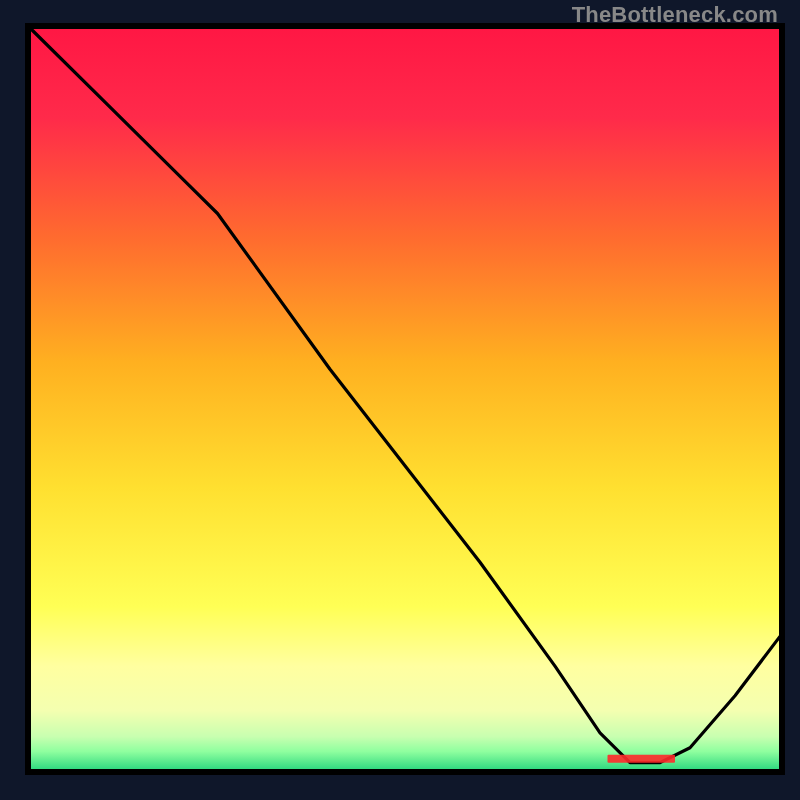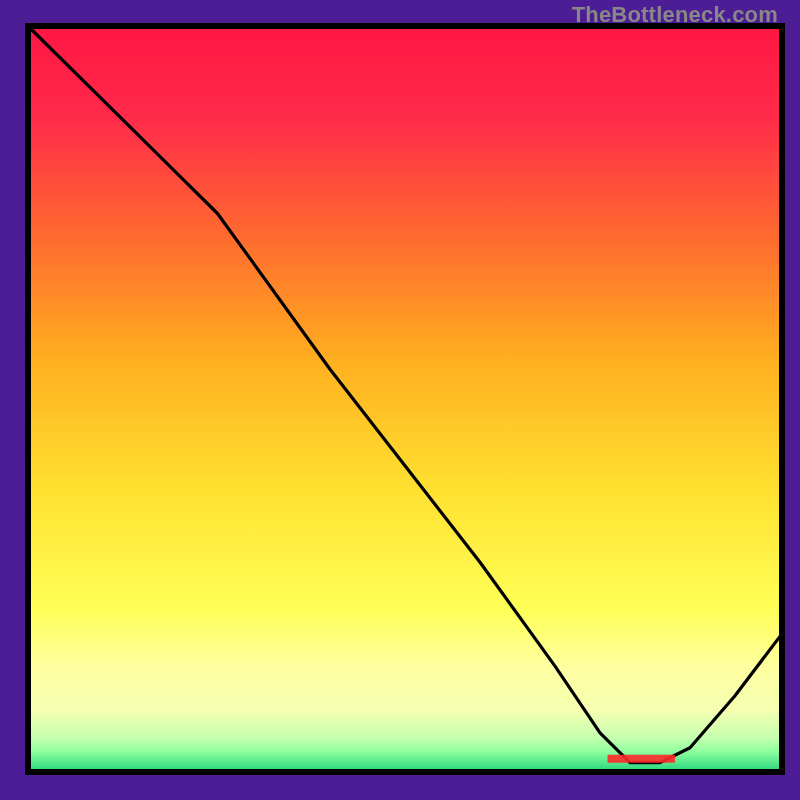--- a/index.html
+++ b/index.html
@@ -1,21 +1,21 @@
 <!DOCTYPE html>
 <html><head>
 <meta charset="utf-8">
 <style>
   * { margin: 0; padding: 0; box-sizing: border-box; }
   html, body { width: 800px; height: 800px; background: #000; overflow: hidden; }
   .stage {
     position: relative;
     width: 800px;
     height: 800px;
-    background: #4c1d95;
+    background: #0f172a;
   }
   .watermark {
     position: absolute;
     top: 2px;
     right: 22px;
     color: #888;
     font-family: Arial, Helvetica, sans-serif;
     font-size: 22px;
     font-weight: bold;
     letter-spacing: 0.2px;

